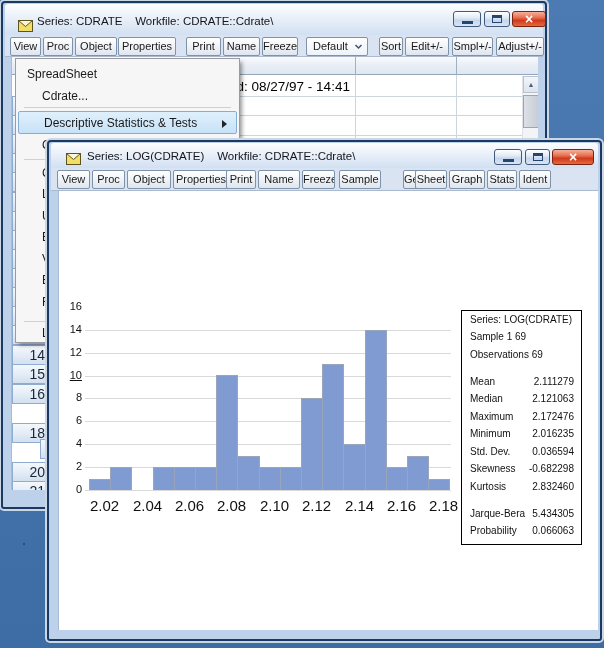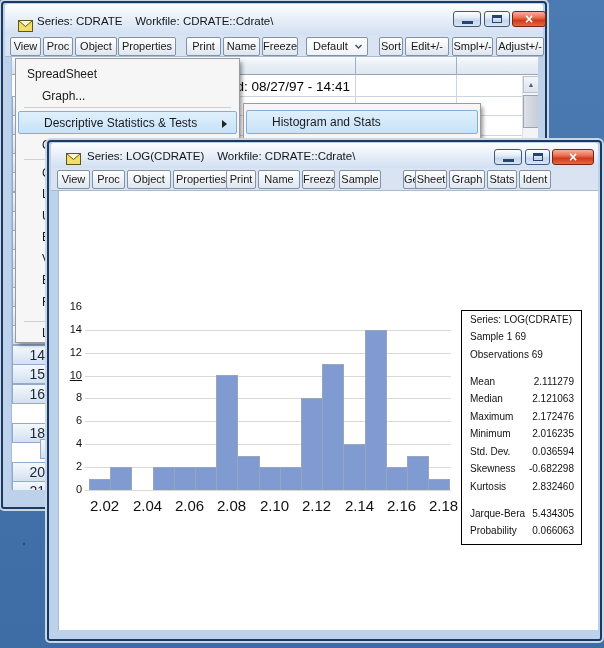--- a/index.html
+++ b/index.html
@@ -131,37 +131,34 @@
         <div class="rowhdr" style="top: 382px; margin-left: 28px;">19</div>
         <div class="rowhdr" style="top: 404.5px;">20</div>
         <div class="rowhdr" style="top: 424px;">21</div>
         <div class="scroll" style="left: 510px; top: 19px; width: 17px; height: 414px;">
           <div class="scrollbtn" style="top: 0px;">▲</div>
           <div class="scrollthumb" style="top: 19px; height: 33px;"></div>
         </div>
       </div>
     <div class="menu" id="view-menu" style="left:14px;top:57px;width:225px;height:285px;z-index:5;">
         <div class="mitem" style="top: 4px; height: 22px; padding-left: 10px;">SpreadSheet</div>
-        <div class="mitem" style="top: 26px; height: 22px;">Graph...</div>
+        <div class="mitem" style="top: 26px; height: 22px;">Cdrate...</div>
         <div class="msep" style="top: 48px;"></div>
         <div class="mitem hl" style="top: 52px; height: 23px;">Descriptive Statistics &amp; Tests<div class="marrow" style="top: 7.5px;"></div></div>
         <div class="mitem" style="top: 75px; height: 22px;">One-Way Tabulation...</div>
         <div class="msep" style="top: 100px;"></div>
         <div class="mitem" style="top: 103px; height: 21px;">Correlogram...</div>
         <div class="mitem" style="top: 124px; height: 22px;">Long-run Variance...</div>
         <div class="mitem" style="top: 146px; height: 21px;">Unit Root Tests...</div>
         <div class="mitem" style="top: 167px; height: 22px;">BDS Independence Test...</div>
         <div class="mitem" style="top: 189px; height: 21px;">Variance Ratio Test...</div>
         <div class="mitem" style="top: 210px; height: 22px;">Breakpoint Unit Root Test...</div>
         <div class="mitem" style="top: 232px; height: 21px;">Forecast Evaluation...</div>
         <div class="msep" style="top: 262px;"></div>
         <div class="mitem" style="top: 264px; height: 20px;">Label</div>
-      </div>
-    <div class="menu" id="sub-menu" style="left:242px;top:102px;width:238px;height:42px;z-index:5;">
-        <div class="mitem hl" style="top: 6px; height: 24px;">Histogram and Stats</div>
       </div>
   </div>
 
   <div class="win" id="fg-win" style="left:47px;top:140px;width:555px;height:501px;z-index:10;">
     <div class="frame"></div>
     <div class="titlebar" style="left:4px;top:3px;width:547px;height:25px;">
       <span style="position:absolute;left:15px;top:8px;">
         <svg width="15" height="12" viewBox="0 0 15 12">
           <rect x="0.5" y="0.5" width="14" height="11" fill="#f2dd67" stroke="#5f5420"></rect>
           <path d="M0.5 0.5 L7.5 6.5 L14.5 0.5 Z" fill="#fcf6d8" stroke="#5f5420"></path>

